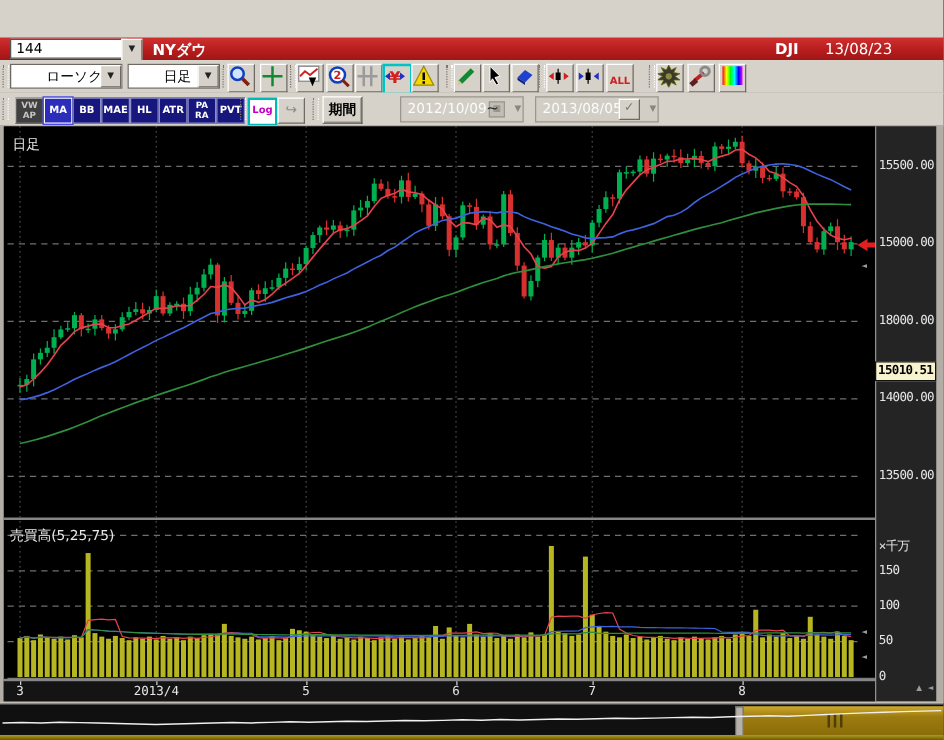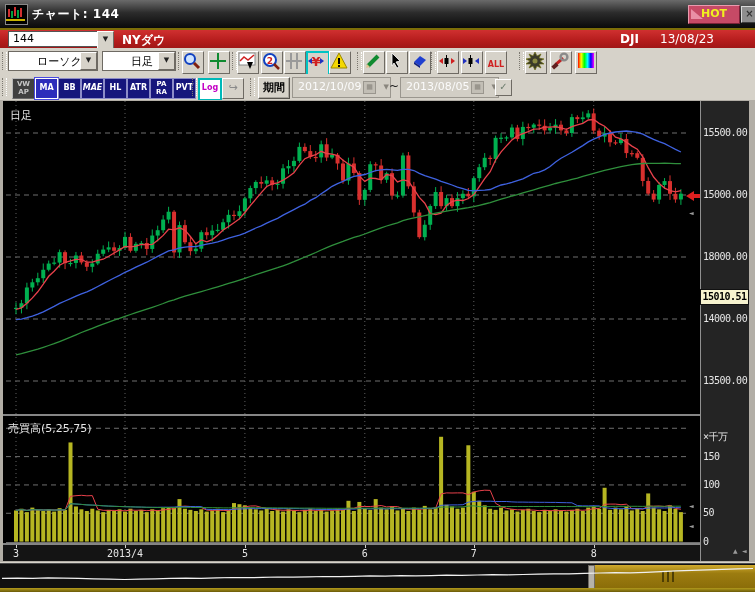--- a/index.html
+++ b/index.html
@@ -47,21 +47,21 @@
   .ind.disabled{background:#404040;color:#c6c6c6;border-color:#b8b8b8 #6a6a6a #6a6a6a #b8b8b8;}
   .ind.active{background:#2d2dbb;border:1px solid #fff;outline:1px solid #4a4ae0;}
   #log-btn{top:4px;left:198px;width:20px;height:19px;background:#fff;color:#c400c4;
     border:2px solid #00b8b8;font-size:8px;font-weight:bold;text-align:center;line-height:15px;cursor:pointer;}
   #flip-btn{top:4px;left:222px;width:20px;height:19px;background:#d6d2c9;border:1px solid;
     border-color:#fff #6e6a63 #6e6a63 #fff;color:#8a8a8a;font-size:11px;line-height:17px;text-align:center;}
   #period-btn{top:3px;left:258px;width:30px;height:20px;background:#d6d2c9;border:1px solid;
     border-color:#fff #55524c #55524c #fff;box-shadow:inset -1px -1px 0 #a8a49c;
     font-size:11px;font-weight:bold;text-align:center;line-height:19px;color:#000;cursor:pointer;}
   .datefield{top:3px;width:92px;height:19px;background:#d2cec5;border:1px solid #9a968e;
-    color:#fbfbfb;font-size:11px;line-height:18px;padding-left:5px;}
+    color:#fbfbfb;font-size:11px;line-height:18px;padding-left:5px;margin-left:28px;}
   .datefield .cal{position:absolute;right:14px;top:3px;width:11px;height:11px;background:#c2beb5;
     border:1px solid #9a968e;font-size:7px;line-height:10px;text-align:center;color:#8a867e;}
   .datefield .dd{position:absolute;right:1px;top:3px;color:#8a867e;font-size:7px;line-height:12px;}
   #tilde{top:5px;left:389px;color:#222;font-size:12px;}
   #check-btn{top:5px;left:495px;width:15px;height:15px;background:#d6d2c9;border:1px solid;
     border-color:#fff #6e6a63 #6e6a63 #fff;color:#6e7e6e;font-size:10px;font-weight:bold;
     line-height:13px;text-align:center;cursor:pointer;}
   
   #chartframe{left:0;top:100px;width:755px;height:462px;background:#b2aea6;}
   #chartblack{left:3px;top:1px;width:697px;height:460px;background:#000;}
@@ -87,38 +87,20 @@
   #nav-grip span{display:block;width:2px;height:11px;background:#4e3e04;}
   #bottomstrip{left:0;top:588px;width:755px;height:4px;background:linear-gradient(180deg,#b29a1c,#6a5a08);}
   svg{display:block;}
   .noi{pointer-events:none;}
 </style>
 </head>
 <body>
 
 <div id="win">
 
-  <div id="titlebar" class="abs">
-    <div id="app-icon" class="abs">
-      <svg width="19" height="17" viewBox="0 0 19 17">
-        <rect x="0" y="14" width="19" height="2" fill="#c8b400"></rect>
-        <rect x="2" y="4" width="2" height="8" fill="#d03030"></rect>
-          <rect x="5" y="6" width="2" height="7" fill="#00a040"></rect>
-        <rect x="8" y="2" width="2" height="9" fill="#d03030"></rect>
-          <rect x="11" y="5" width="2" height="8" fill="#00a040"></rect>
-        <rect x="14" y="3" width="2" height="9" fill="#d03030"></rect>
-      </svg>
-    </div>
-    <div id="title-text" class="abs">チャート: 144</div>
-    <div id="hot-btn" class="abs">
-      <span class="tri"></span>
-      <span>HOT</span>
-    </div>
-    <div id="close-btn" class="abs">×</div>
-  </div>
 
   <div id="redbar" class="abs">
     <div id="code-field" class="abs">144</div>
     <div id="code-drop" class="abs">▼</div>
     <div id="sym-name" class="abs">NYダウ</div>
     <div id="sym-ticker" class="abs">DJI</div>
     <div id="sym-date" class="abs">13/08/23</div>
   </div>
 
   <div id="toolbar1" class="abs toolbar" style="top:48px;">
@@ -236,21 +218,21 @@
         </div>
       </div>
   </div>
 
   <div id="toolbar2" class="abs toolbar" style="top:74px;">
     <div class="abs grip" style="left:2px;"></div>
     <div id="ind-row" class="abs" style="left:0;top:0;width:240px;height:26px;">
         <div class="abs ind disabled two" style="left: 12px;">VW<br>AP</div>
         <div class="abs ind active" style="left: 35px;">MA</div>
         <div class="abs ind" style="left: 58px;">BB</div>
-        <div class="abs ind" style="left: 81px; font-style: italic;">MAE</div>
+        <div class="abs ind" style="left: 81px;">MAE</div>
         <div class="abs ind" style="left: 104px;">HL</div>
         <div class="abs ind" style="left: 127px;">ATR</div>
         <div class="abs ind two" style="left: 150px;">PA<br>RA</div>
         <div class="abs ind" style="left: 173px;">PVT</div>
       </div>
     <div class="abs grip" style="left:192px;"></div>
     <div id="log-btn" class="abs">Log</div>
     <div id="flip-btn" class="abs">↪</div>
     <div class="abs grip" style="left:250px;"></div>
     <div id="period-btn" class="abs">期間</div>

